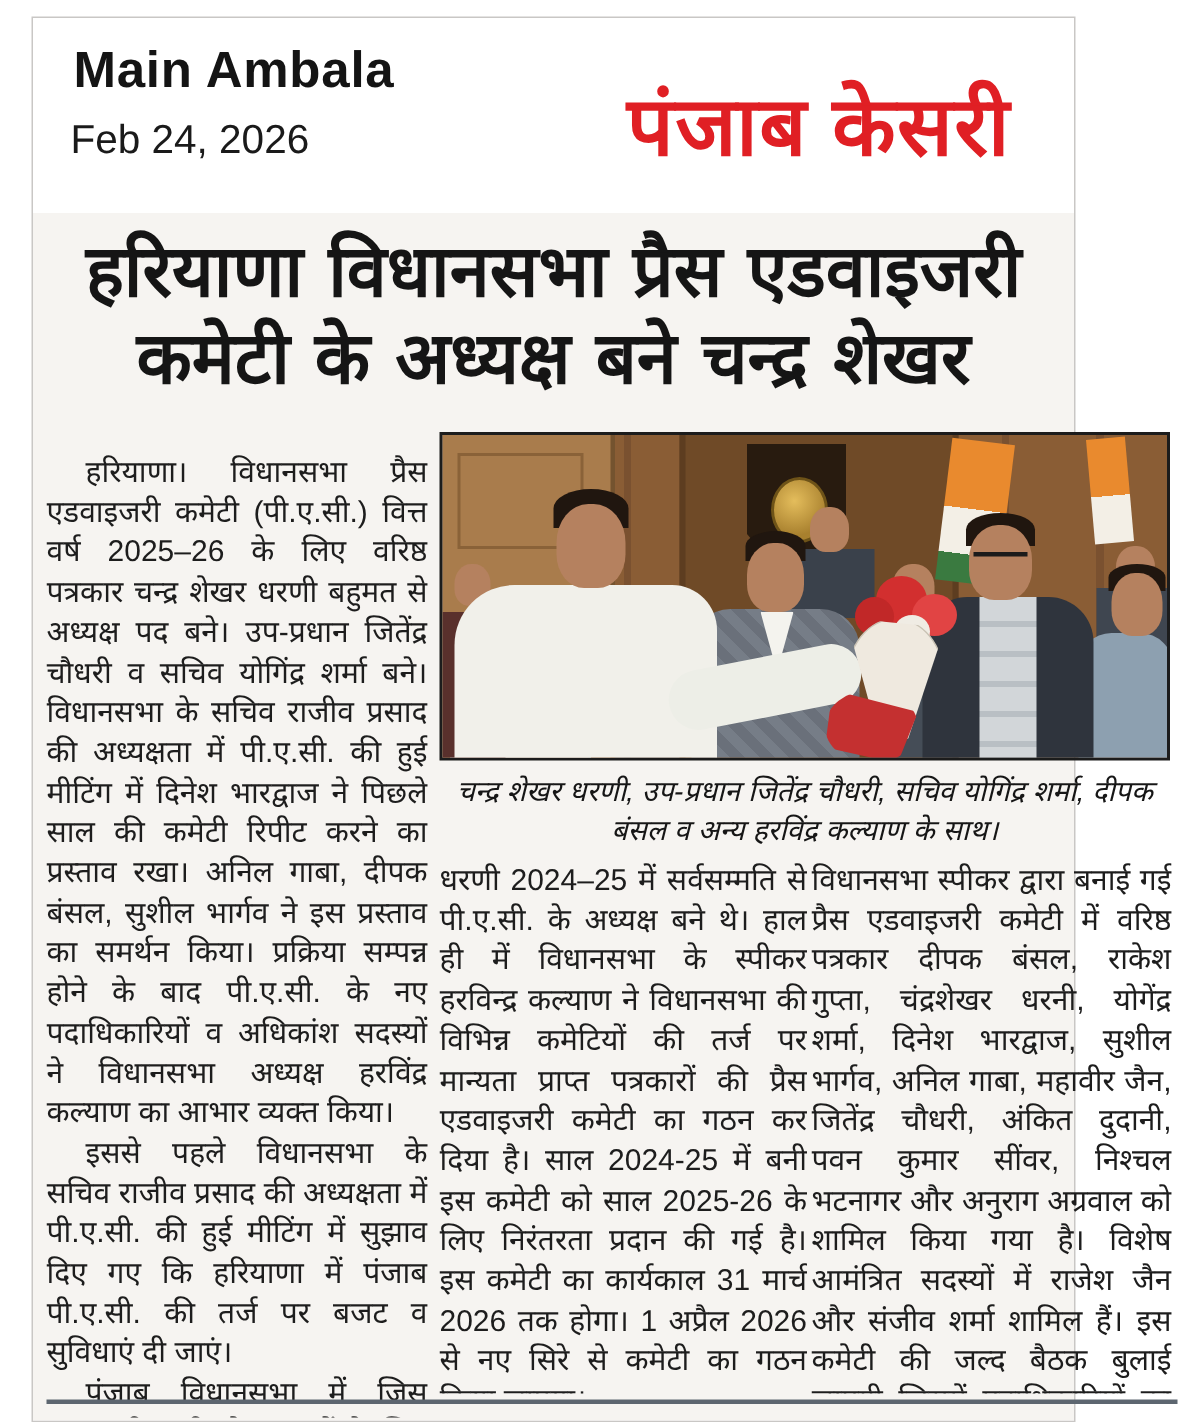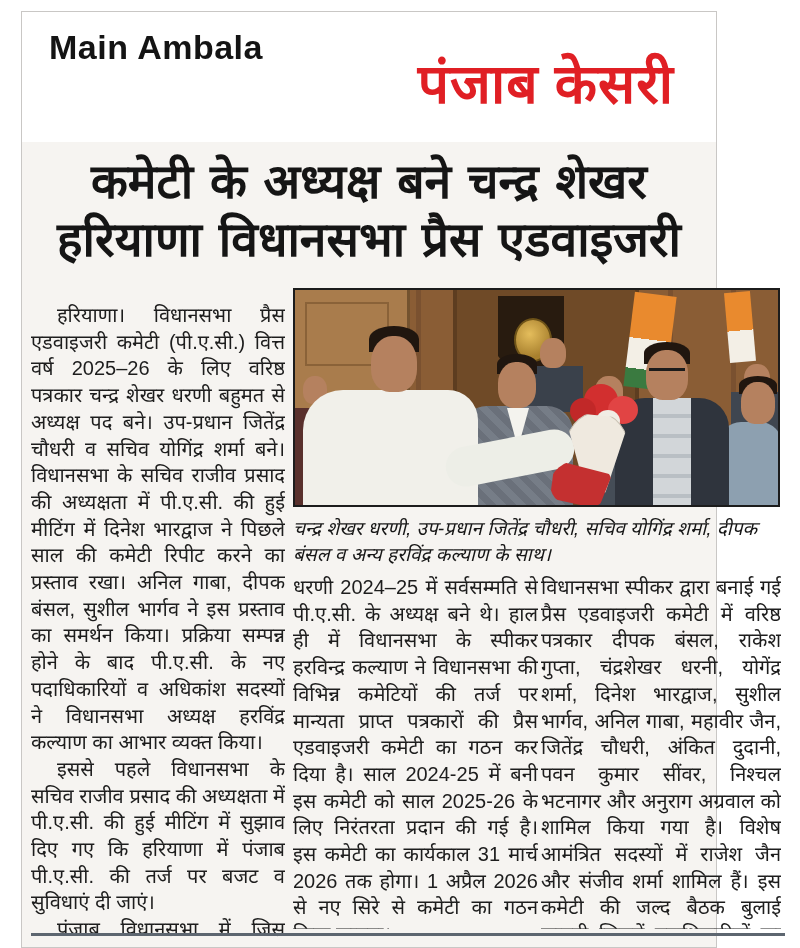--- a/index.html
+++ b/index.html
@@ -17,21 +17,21 @@
   .article{position:absolute;left:0;top:130px;right:0;bottom:0;background:#f6f4f1;}
   .headline{position:absolute;left:0;top:10px;width:100%;text-align:center;
     font-size:48px;line-height:58px;font-weight:800;color:#151515;
     font-family:"DejaVu Sans","Liberation Sans",sans-serif;}
   .col{position:absolute;overflow:hidden;}
   .col p{margin:0;text-align:justify;font-size:20px;line-height:26.7px;color:#1d1d1d;text-indent:26px;}
   .cont p:first-child{text-indent:0;}
   .col1{left:9px;top:160px;width:254px;height:643px;}
   .col2{left:271px;top:432px;width:245px;height:355px;}
   .col3{left:519px;top:432px;width:240px;height:355px;}
-  .caption{position:absolute;left:271px;top:374px;width:487px;
+  .caption{position:absolute;left:271px;top:374px;width:487px;text-align:center;
     font-size:19px;line-height:26px;font-style:italic;color:#161616;}
   .bottom-rule{position:absolute;left:9px;top:791px;width:754px;height:3px;background:#5d6670;}
   
   .photo{position:absolute;left:271px;top:146px;width:487px;height:219px;border:2px solid #1c1c1c;
     box-sizing:border-box;overflow:hidden;
     background:repeating-linear-gradient(90deg,#8a5d35 0 58px,#7a5130 58px 63px);}
   .photo *{position:absolute;}
   .ph-cabinet{left:0;top:0;width:112px;height:219px;background:#a97c4c;border-right:3px solid #74532f;}
   .ph-cabinet i{position:absolute;left:10px;top:12px;width:80px;height:60px;border:2px solid #8a6238;}
   .ph-board{left:5px;top:128px;width:94px;height:91px;background:#d7dde1;border:2px solid #98a2a8;box-sizing:border-box;}
@@ -95,28 +95,29 @@
   .ph-bq-wrap{left:0;top:78px;width:62px;height:49px;background:#c43030;
     clip-path:polygon(8% 0,100% 30%,78% 100%,0 78%);}
 </style>
 </head>
 <body>
 
 <div class="card">
 
   <div class="header">
     <div class="src">Main Ambala</div>
+    <div class="date">Feb 24, 2026</div>
     <div class="masthead">पंजाब केसरी</div>
   </div>
 
   <div class="article">
 
     <div class="headline">
+      <div>हरियाणा विधानसभा प्रैस एडवाइजरी</div>
       <div>कमेटी के अध्यक्ष बने चन्द्र शेखर</div>
-      <div>हरियाणा विधानसभा प्रैस एडवाइजरी</div>
     </div>
 
     <div class="col col1">
         <p>हरियाणा। विधानसभा प्रैस एडवाइजरी कमेटी (पी.ए.सी.) वित्त वर्ष 2025–26 के लिए वरिष्ठ पत्रकार चन्द्र शेखर धरणी बहुमत से अध्यक्ष पद बने। उप-प्रधान जितेंद्र चौधरी व सचिव योगिंद्र शर्मा बने। विधानसभा के सचिव राजीव प्रसाद की अध्यक्षता में पी.ए.सी. की हुई मीटिंग में दिनेश भारद्वाज ने पिछले साल की कमेटी रिपीट करने का प्रस्ताव रखा। अनिल गाबा, दीपक बंसल, सुशील भार्गव ने इस प्रस्ताव का समर्थन किया। प्रक्रिया सम्पन्न होने के बाद पी.ए.सी. के नए पदाधिकारियों व अधिकांश सदस्यों ने विधानसभा अध्यक्ष हरविंद्र कल्याण का आभार व्यक्त किया।</p>
         <p>इससे पहले विधानसभा के सचिव राजीव प्रसाद की अध्यक्षता में पी.ए.सी. की हुई मीटिंग में सुझाव दिए गए कि हरियाणा में पंजाब पी.ए.सी. की तर्ज पर बजट व सुविधाएं दी जाएं।</p>
         <p>पंजाब विधानसभा में जिस प्रकार पी.ए.सी. के सदस्यों के लिए पार्किंग</p>
       </div>
 
     <div class="photo">
       <div class="ph-cabinet">

